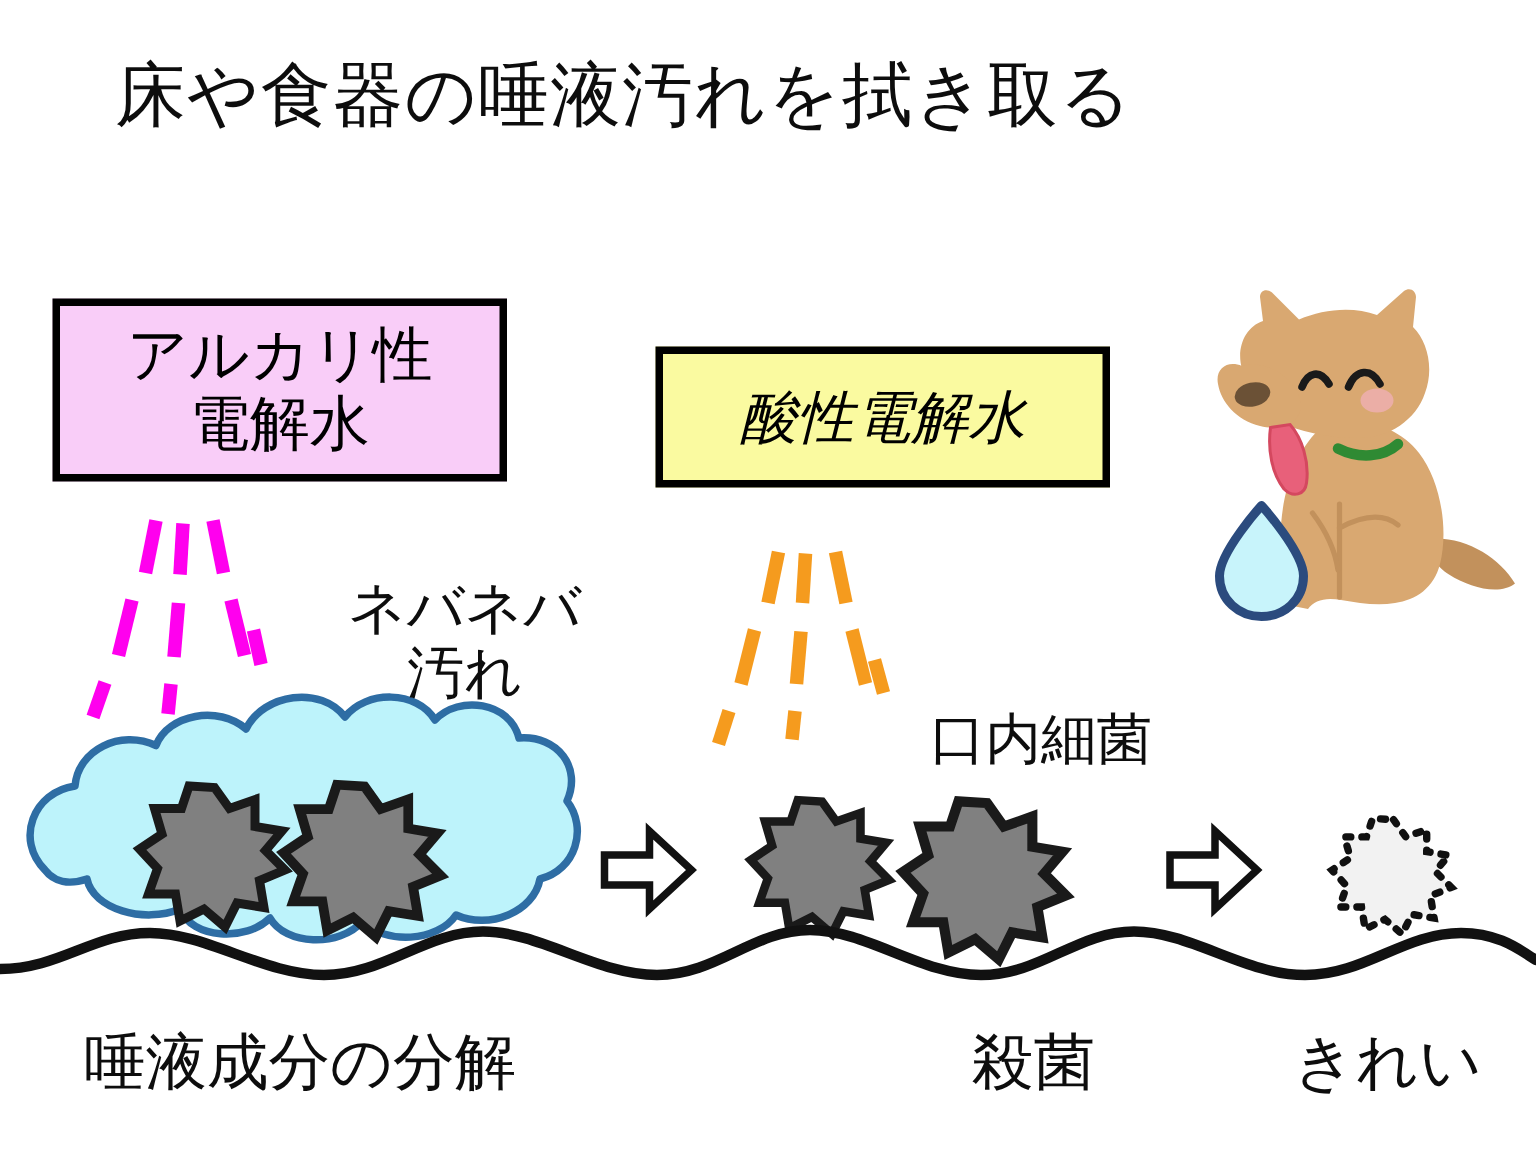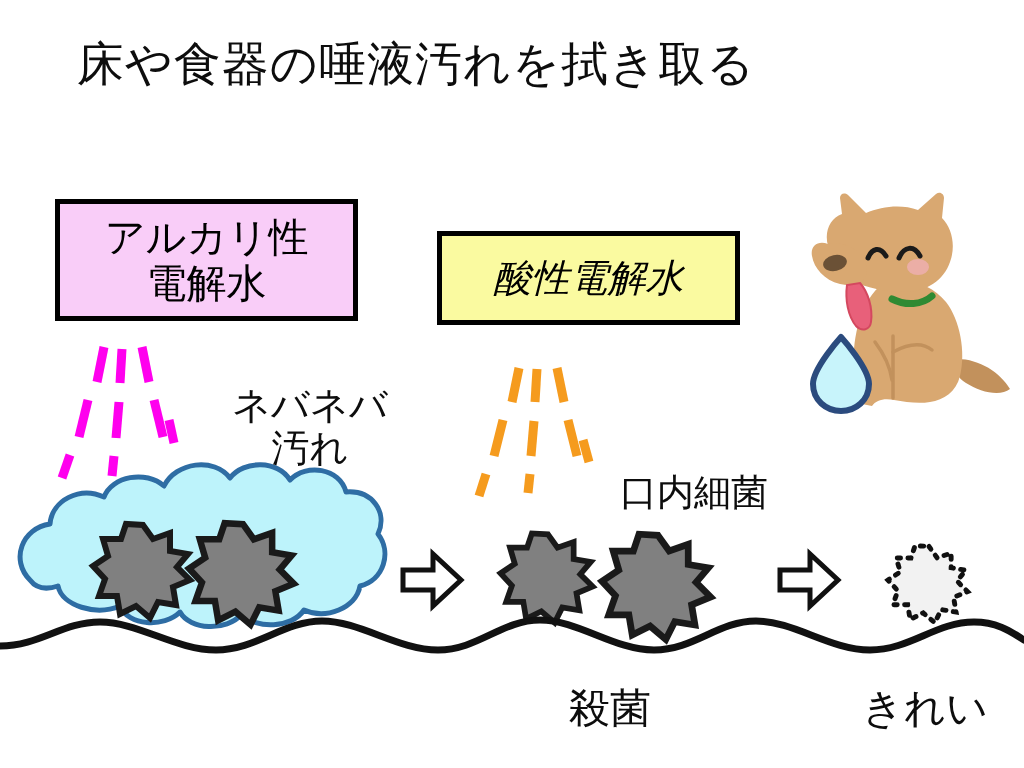--- a/index.html
+++ b/index.html
@@ -48,21 +48,20 @@
   }
   .chem-box .line { display: block; white-space: nowrap; }
 
   #alkaline-box {
     left: 35px;
     top: 199px;
     width: 303px;
     height: 122px;
     background: #f9cdf8;
     font-size: 40px;
-    margin-left: 20px;
   }
   #acid-box {
     left: 437px;
     top: 231px;
     width: 303px;
     height: 94px;
     background: #fafaa0;
     font-size: 38px;
     font-style: italic;
   }
@@ -81,21 +80,21 @@
 
   .caption {
     position: absolute;
     color: #0d0d0d;
     font-size: 41px;
     line-height: 1.1;
     text-align: center;
     white-space: nowrap;
   }
   #cap-decompose { left: 10px; top: 686px; width: 380px; }
-  #cap-sterilize { left: 470px; top: 686px; width: 280px; }
+  #cap-sterilize { left: 450px; top: 686px; width: 280px; text-align: right; }
   #cap-clean     { left: 810px; top: 686px; width: 230px; }
 
   
   .svg-layer {
     position: absolute;
     left: 0;
     top: 0;
     width: 1024px;
     height: 768px;
   }
@@ -272,16 +271,17 @@
     <span class="line">酸性電解水</span>
   </div>
 
   <div class="annot" id="neba-label">
     <span class="line">ネバネバ</span><br>
     <span class="line">汚れ</span>
   </div>
 
   <div class="annot" id="bacteria-label">口内細菌</div>
 
+  <div class="caption" id="cap-decompose">唾液成分の分解</div>
   <div class="caption" id="cap-sterilize">殺菌</div>
   <div class="caption" id="cap-clean">きれい</div>
 
 </div>
 
 </body></html>

